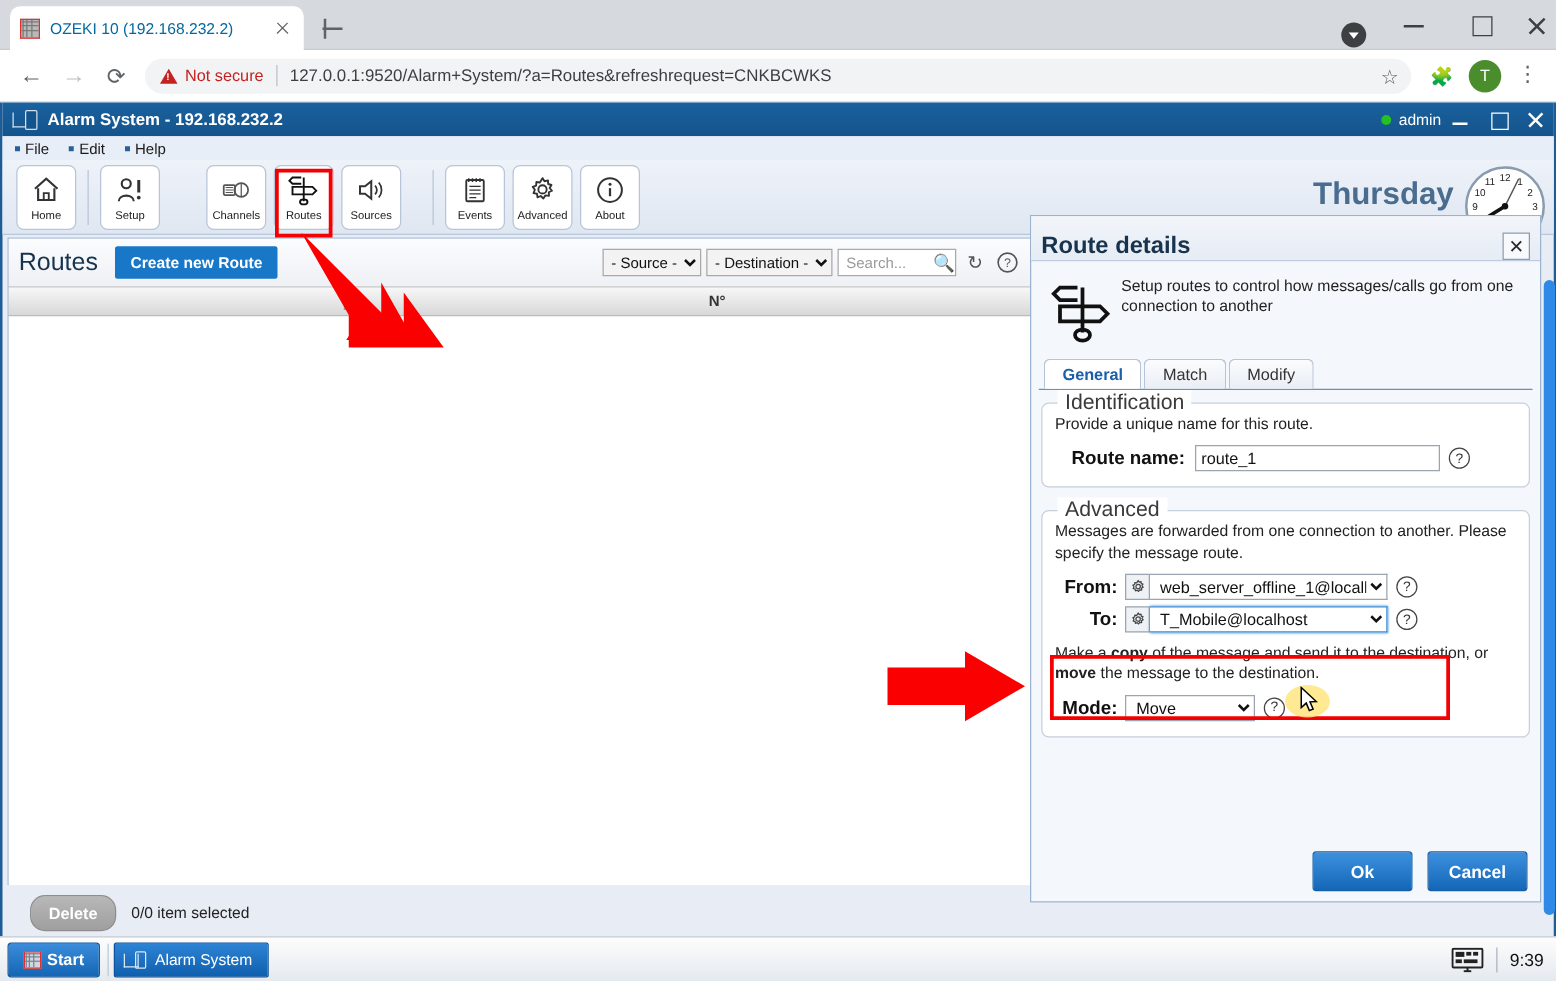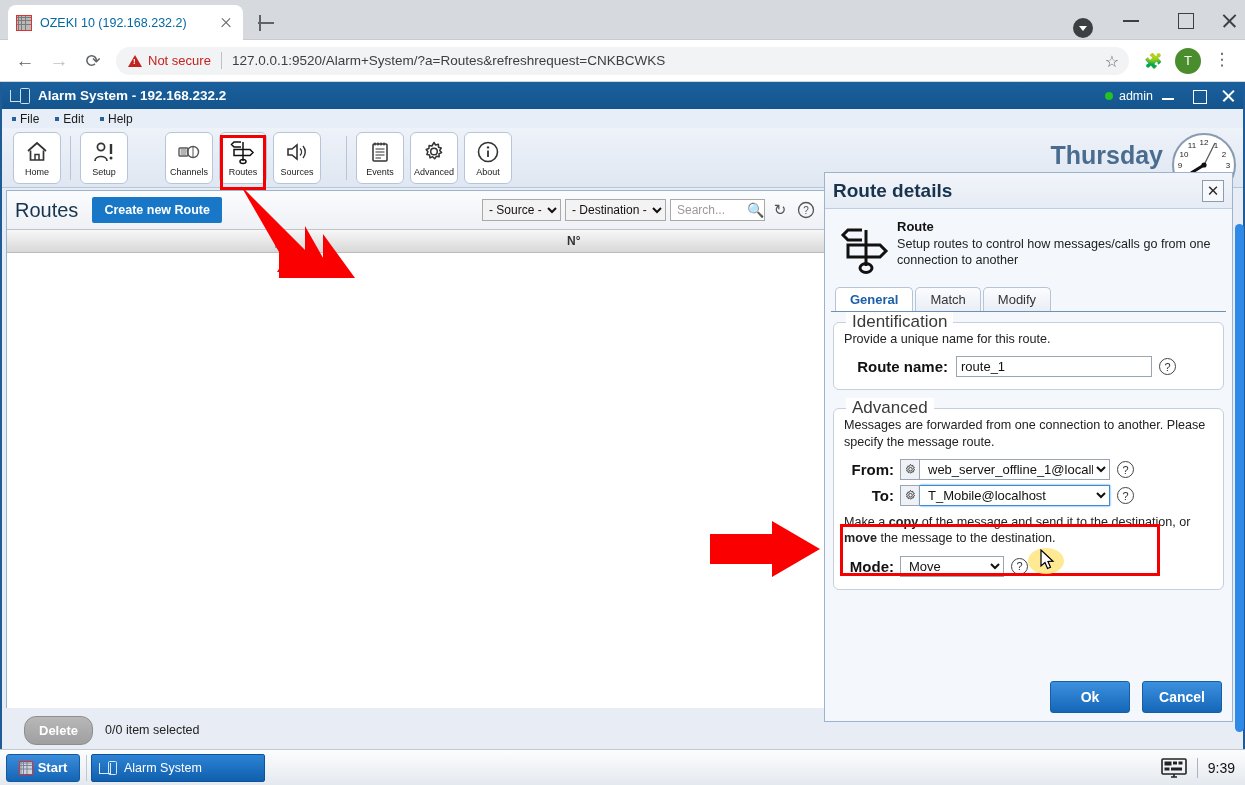--- a/index.html
+++ b/index.html
@@ -246,21 +246,21 @@
   #selected-count { font-size:12.5px; color:#222; margin-left:12px; }
 
   
   #details-panel {
     position:absolute; left:826px; top:198px; width:409px; height:544px;
     background:#f4f7fb; border:1px solid #9bb3cf;
   }
   #details-header {
     height:36px; background:linear-gradient(#f2f5fa,#e6ecf5);
     border-bottom:1px solid #c0cde0;
-    display:flex; align-items:center; padding:0 8px;
+    display:flex; align-items:flex-end; padding:0 8px;
   }
   #details-title { font-size:19px; font-weight:bold; color:#17334d; }
   #details-close {
     margin-left:auto; width:22px; height:22px; border:1px solid #8d9cae;
     background:#f7f9fc; display:flex; align-items:center; justify-content:center;
     font-size:15px; color:#2b2b2b; cursor:pointer;
   }
   #details-intro { display:flex; padding:10px 10px 6px 10px; }
   #route-big-icon { width:62px; flex:0 0 62px; display:flex; align-items:flex-start; justify-content:center; padding-top:4px; }
   #intro-text { flex:1; }
@@ -348,21 +348,21 @@
     width:14px; height:14px; border:1.5px solid #e03030; background:#cfd6de;
     margin-right:5px; position:relative; flex:0 0 14px; overflow:hidden;
   }
   .grid-icon::before{ content:""; position:absolute; left:0; top:3px; width:100%; height:1px;
     background:#7a8494; box-shadow:0 3.5px 0 #7a8494, 0 -2.5px 0 #7a8494; }
   .grid-icon::after{ content:""; position:absolute; top:0; left:3px; width:1px; height:100%;
     background:#7a8494; box-shadow:3.5px 0 0 #7a8494, -2.5px 0 0 #7a8494; }
   #start-label { color:#ffffff; font-size:13px; font-weight:bold; }
   #task-sep { width:1px; height:26px; background:#c0c8d2; margin:0 4px 0 6px; }
   #task-app {
-    width:174px; height:28px; background:linear-gradient(#2d83d4,#0f5fae);
+    width:124px; height:28px; background:linear-gradient(#2d83d4,#0f5fae);
     border:1px solid #0d539b; border-radius:2px;
     display:flex; align-items:center; padding-left:7px; cursor:pointer;
   }
   #task-app-logo { width:18px; height:15px; position:relative; flex:0 0 18px; margin-right:7px; }
   #task-app-logo::before{ content:""; position:absolute; left:0; top:3px; width:10px; height:10px;
     border:1.4px solid #dbe7f4; border-top:none; }
   #task-app-logo::after{ content:""; position:absolute; left:9px; top:1px; width:7px; height:12px;
     border:1.4px solid #dbe7f4; border-radius:1.5px; }
   #task-app-label { color:#ffffff; font-size:12.5px; }
   #tray { margin-left:auto; display:flex; align-items:center; padding-right:10px; }
@@ -618,21 +618,20 @@
     <div id="details-intro">
       <span id="route-big-icon">
         <svg width="52" height="52" viewBox="0 0 26 26">
           <path d="M11 3.5 H4 L1.5 6 L4 8.5 H11" fill="none" stroke="#111" stroke-width="1.5"></path>
           <path d="M4 11 H20 L23 14 L20 17 H4 Z" fill="none" stroke="#111" stroke-width="1.5"></path>
           <path d="M13 3.5 V21.5" stroke="#111" stroke-width="1.5"></path>
           <ellipse cx="13" cy="22.5" rx="3" ry="2.2" fill="none" stroke="#111" stroke-width="1.5"></ellipse>
         </svg>
       </span>
       <span id="intro-text">
-        <div id="intro-title">Route</div>
         <div id="intro-desc">Setup routes to control how messages/calls go from one connection to another</div>
       </span>
     </div>
 
     <div id="details-tabs">
       <span class="dtab active">General</span>
       <span class="dtab">Match</span>
       <span class="dtab">Modify</span>
     </div>
     <div id="tabs-rule"></div>

